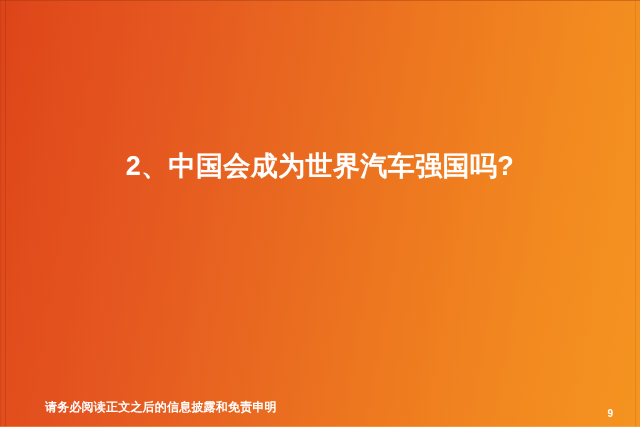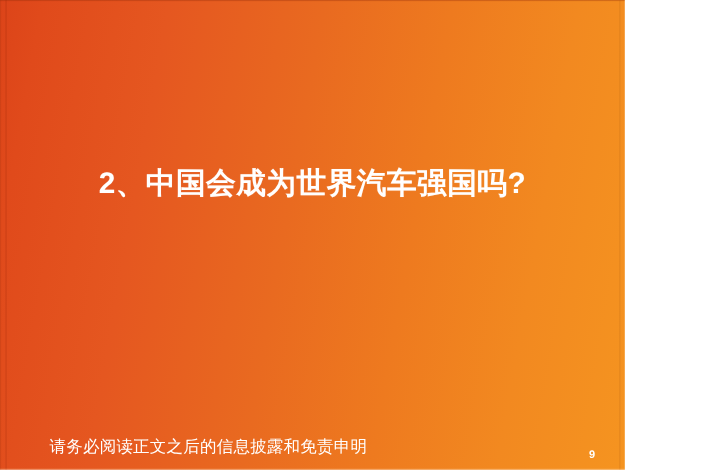--- a/index.html
+++ b/index.html
@@ -10,21 +10,21 @@
   body {
     width: 640px;
     height: 427px;
     overflow: hidden;
     font-family: "Liberation Sans", "DejaVu Sans", sans-serif;
   }
 
   
   .slide {
     position: relative;
-    width: 568px;
+    width: 640px;
     height: 427px;
     overflow: hidden;
     
     background:
       linear-gradient(100deg,
         #DC4419 0%,
         #E04A1B 6%,
         #E55720 24%,
         #E96A20 46%,
         #EE7A1F 64%,
@@ -77,22 +77,22 @@
     margin-top: -76px;        
     text-shadow: 0 0 1px rgba(255,255,255,0.25);
   }
 
   
   .footer-note {
     position: absolute;
     left: 45px;
     bottom: 11px;
     color: #ffffff;
-    font-size: 15px;
-    font-weight: normal;
+    font-size: 12px;
+    font-weight: bold;
     letter-spacing: 0.2px;
     white-space: nowrap;
   }
   .page-number {
     position: absolute;
     right: 27px;
     bottom: 8px;
     color: #ffffff;
     font-size: 10px;
     font-weight: bold;

